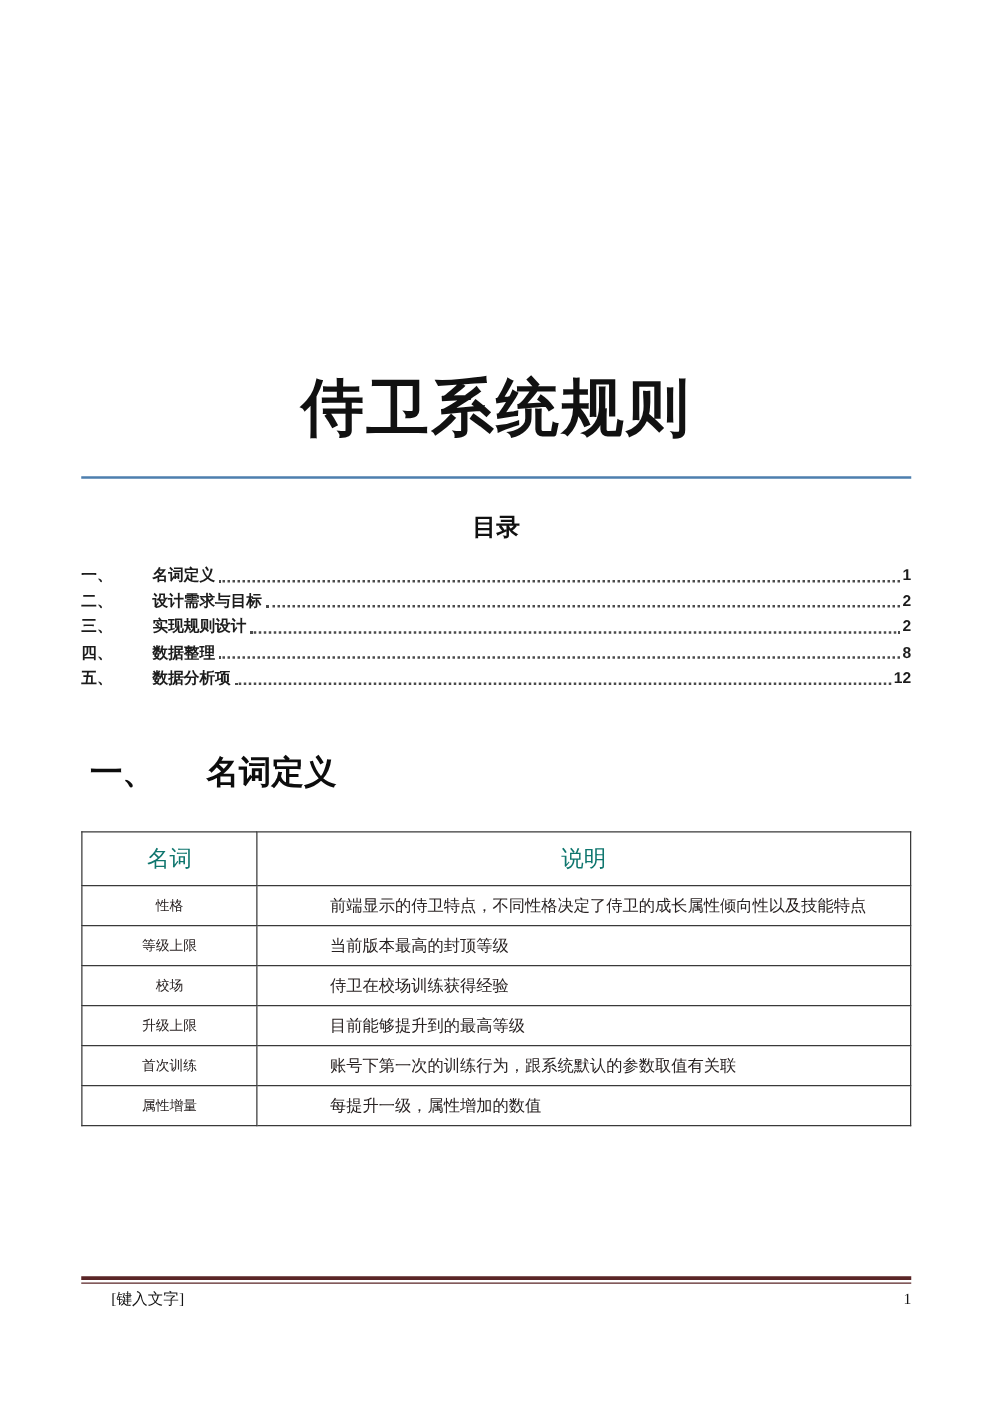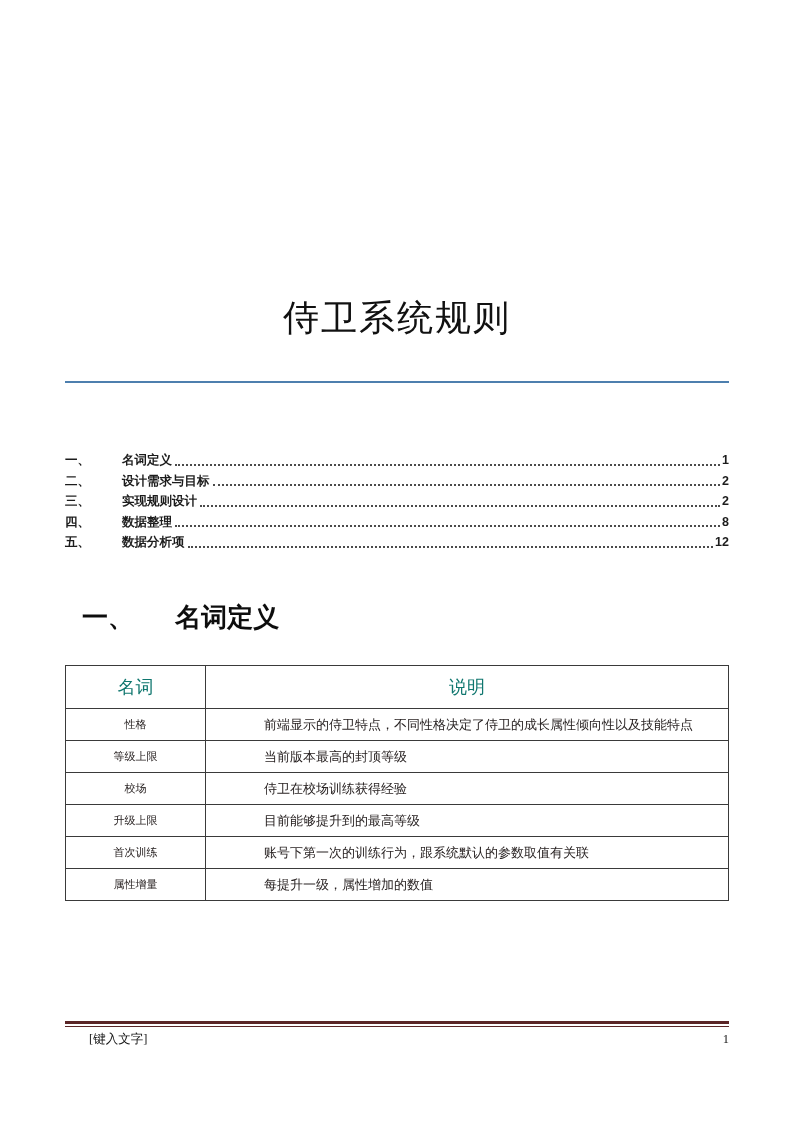--- a/index.html
+++ b/index.html
@@ -16,22 +16,22 @@
   }
 
   
   .doc-title {
     position: absolute;
     top: 298px;
     left: 65px;
     width: 664px;
     text-align: center;
     font-family: "Liberation Serif", "DejaVu Serif", serif;
-    font-weight: 400;
-    font-size: 36px;
+    font-weight: 700;
+    font-size: 50px;
     line-height: 1.15;
     letter-spacing: 2px;
     color: #111111;
     white-space: nowrap;
   }
 
   .title-rule {
     position: absolute;
     top: 381px;
     left: 65px;
@@ -70,21 +70,21 @@
   }
   .toc-num   { width: 57px; flex: 0 0 auto; }
   .toc-label { flex: 0 0 auto; }
   .toc-dots  { flex: 1 1 auto; margin: 0 2px 3px 3px; border-bottom: 2px dotted #4a4a4a; }
   .toc-page  { flex: 0 0 auto; font-weight: 600; }
 
   
   .sec-heading {
     position: absolute;
     top: 600px;
-    left: 82px;
+    left: 72px;
     width: 664px;
     font-size: 26px;
     font-weight: 700;
     color: #0d0d0d;
     white-space: nowrap;
   }
   .sec-num { margin-right: 34px; }
 
   
   .def-table {
@@ -147,20 +147,21 @@
 </style>
 </head>
 <body>
 
 <div class="page">
 
   <h1 class="doc-title">侍卫系统规则</h1>
 
   <div class="title-rule"></div>
 
+  <div class="toc-heading">目录</div>
 
   <nav class="toc">
     <div class="toc-row">
       <span class="toc-num">一、</span>
       <span class="toc-label">名词定义</span>
       <span class="toc-dots"></span>
       <span class="toc-page">1</span>
     </div>
     <div class="toc-row">
       <span class="toc-num">二、</span>

